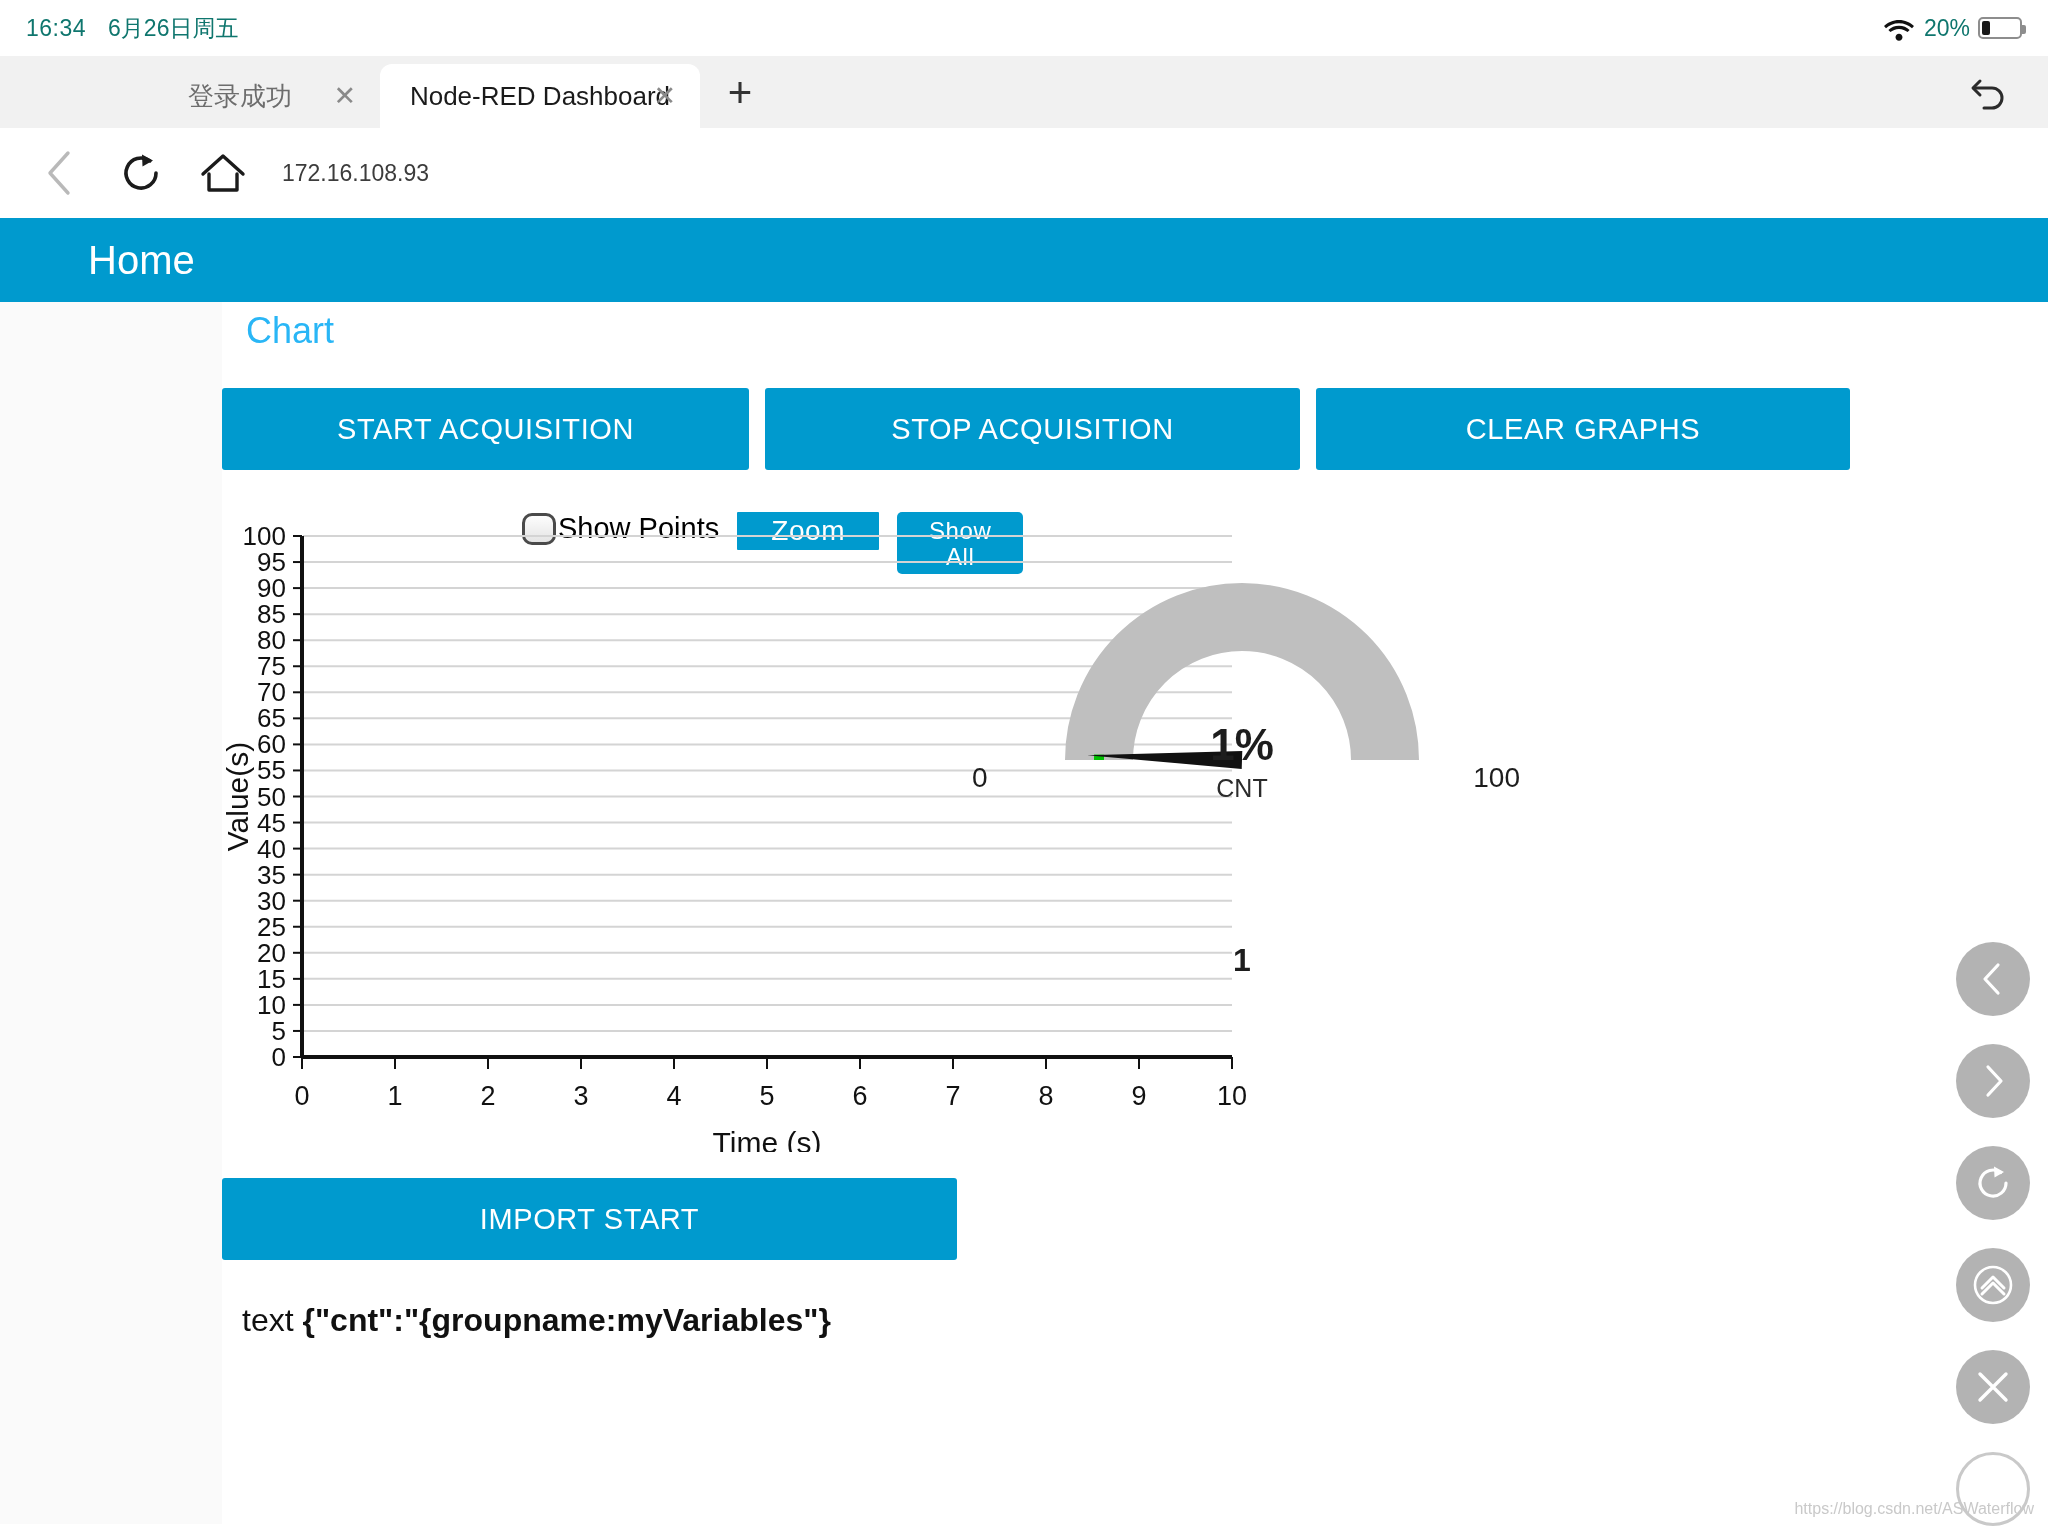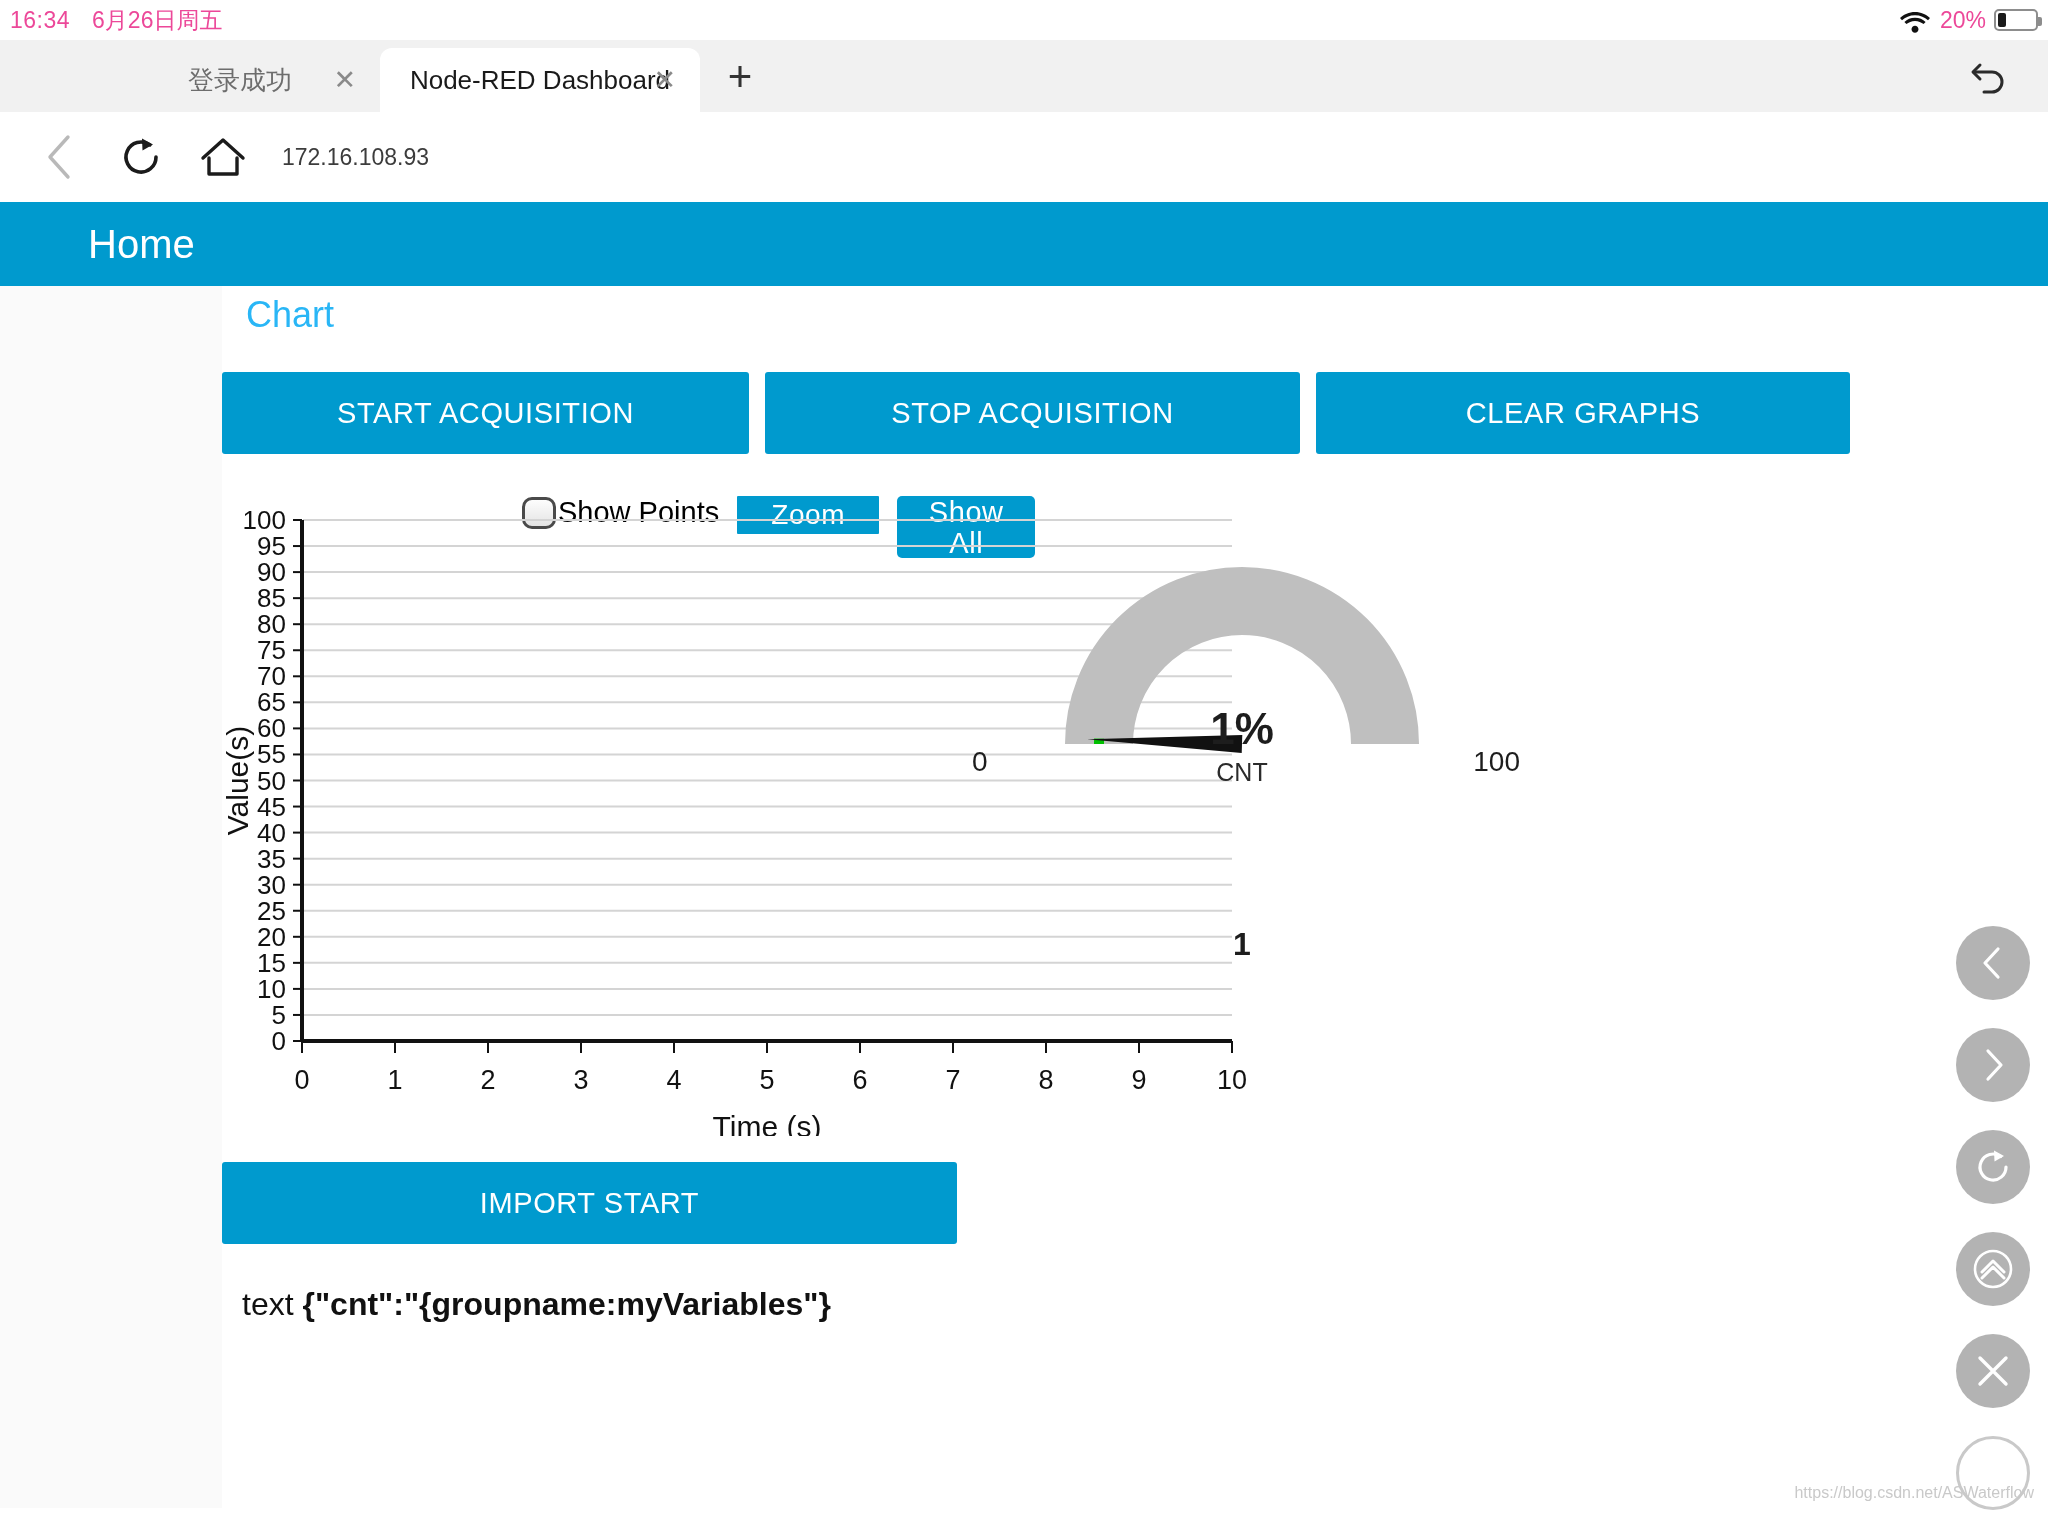--- a/index.html
+++ b/index.html
@@ -5,25 +5,25 @@
   * { box-sizing: border-box; margin: 0; padding: 0; }
   html, body {
     width: 2048px; height: 1536px;
     font-family: "Liberation Sans", sans-serif;
     background: #ffffff;
     overflow: hidden;
   }
 
   
   .statusbar {
-    height: 40px; width: 100%;
+    height: 56px; width: 100%;
     display: flex; align-items: center;
-    padding: 0 10px;
-    background: #ffffff;
-    font-size: 23px; color: #ec4899;
+    padding: 0 26px;
+    background: #ffffff;
+    font-size: 23px; color: #0f766e;
   }
   .statusbar .time { font-weight: 400; letter-spacing: .5px; }
   .statusbar .date { margin-left: 22px; }
   .statusbar .spacer { flex: 1; }
   .wifi-ico { display:inline-block; width: 30px; height: 22px; position: relative; margin-right: 10px;}
   .wifi-ico svg { position:absolute; left:0; top:2px; }
   .batt-pct { font-size: 23px; margin-right: 8px; }
   .batt {
     width: 44px; height: 22px; border: 2.5px solid #8d8d8d; border-radius: 5px;
     position: relative; display:inline-block;
@@ -142,21 +142,21 @@
   .checkbox {
     width: 34px; height: 32px; border: 3px solid #4a4a4a; border-radius: 10px;
     background: linear-gradient(#fdfdfd, #e4e4e4);
   }
   .cb-label { font-size: 29px; color:#000000; margin-left: 2px; }
   .zoom-btn {
     margin-left: 18px; width: 142px; height: 38px; font-size: 28px;
     border-radius: 1px;
   }
   .showall-btn {
-    margin-left: 18px; width: 138px; height: 62px; font-size: 29px; line-height: 1.08;
+    margin-left: 18px; width: 126px; height: 62px; font-size: 24px; line-height: 1.08;
     border-radius: 5px; flex-direction: column; text-align:left;
     padding-top: 2px;
   }
 
   .svg-plot { position:absolute; left: 0; top: 0; }
 
   
   .gauge-wrap { position:absolute; left: 740px; top: 250px; width: 560px; height: 330px; }
   .gauge-val {
     position:absolute; width:100%; text-align:center; top: 168px;

